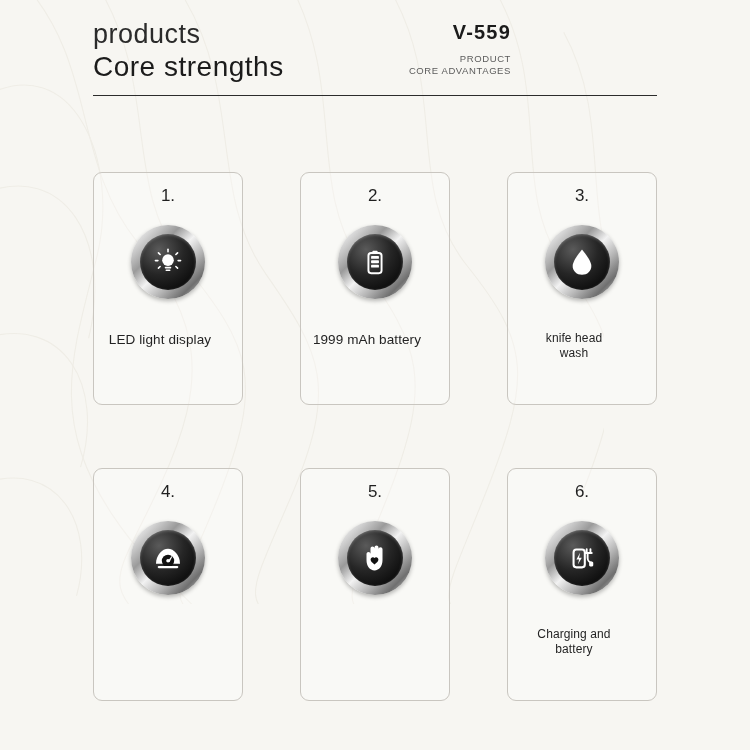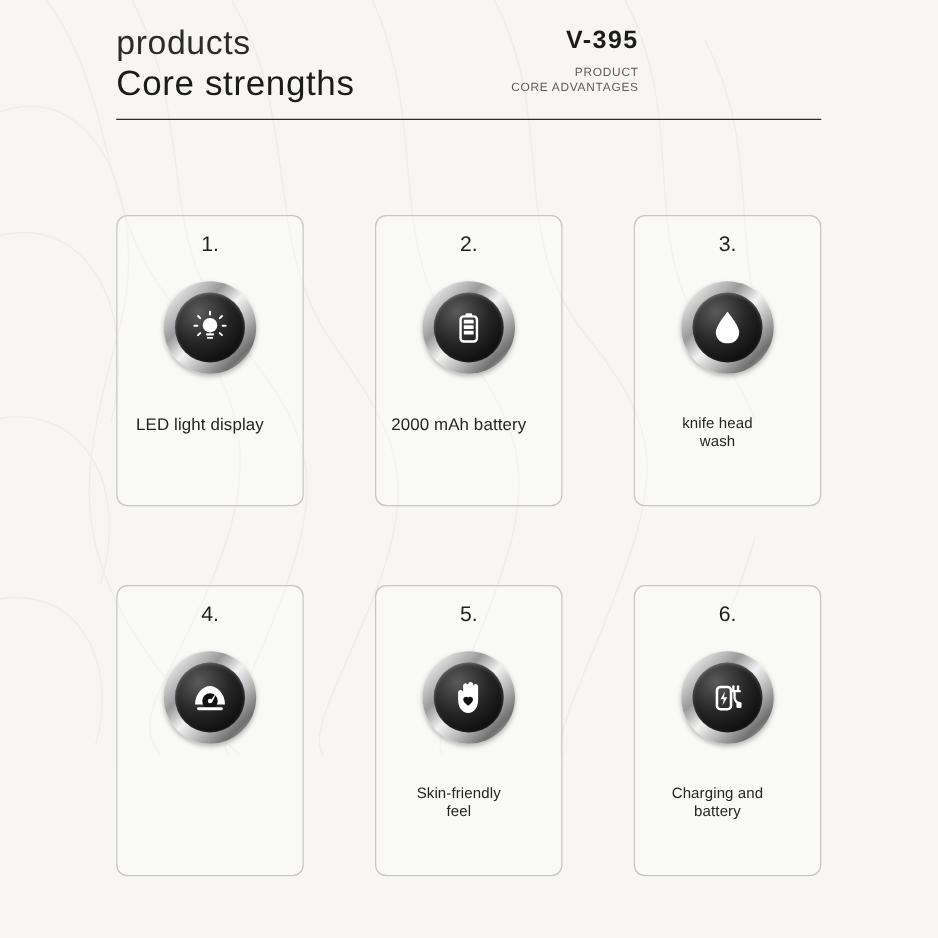--- a/index.html
+++ b/index.html
@@ -193,21 +193,21 @@
       <path d="M-20 600 C 70 570, 120 650, 95 740"></path>
     </g>
   </svg>
 
   <div class="header">
     <div class="header-left">
       <div class="title-line1">products</div>
       <div class="title-line2">Core strengths</div>
     </div>
     <div class="header-right">
-      <div class="model-code">V-395</div>
+      <div class="model-code">V-559</div>
       <div class="model-sub">
         <div>PRODUCT</div>
         <div>CORE ADVANTAGES</div>
       </div>
     </div>
   </div>
   <div class="header-rule"></div>
 
   <div class="grid">
 
@@ -244,21 +244,21 @@
             <svg width="28" height="28" viewBox="0 0 32 32">
               <rect x="13" y="3" width="6" height="2.6" rx="1" fill="#ffffff"></rect>
               <rect x="8.5" y="5.8" width="15" height="23" rx="3" fill="none" stroke="#ffffff" stroke-width="2.2"></rect>
               <rect x="11.5" y="9" width="9" height="3.4" rx="0.8" fill="#ffffff"></rect>
               <rect x="11.5" y="14" width="9" height="3.4" rx="0.8" fill="#ffffff"></rect>
               <rect x="11.5" y="19" width="9" height="3.4" rx="0.8" fill="#ffffff"></rect>
             </svg>
           </div>
         </div>
       </div>
-      <div class="card-label">2000 mAh battery</div>
+      <div class="card-label">1999 mAh battery</div>
     </div>
 
     <div class="card">
       <div class="card-number">3.</div>
       <div class="icon-wrap">
         <div class="metal-ring">
           <div class="metal-inner">
             <svg width="26" height="28" viewBox="0 0 26 30" fill="#ffffff">
               <path d="M13 1.5 C13 1.5 23 13.2 23 19.2 C23 24.8 18.6 28.6 13 28.6 C7.4 28.6 3 24.8 3 19.2 C3 13.2 13 1.5 13 1.5 Z"></path>
             </svg>
@@ -291,22 +291,20 @@
       <div class="icon-wrap">
         <div class="metal-ring">
           <div class="metal-inner">
             <svg width="28" height="30" viewBox="0 0 28 30">
               <path d="M5.5 11 C5.5 9.9 6.4 9 7.5 9 C8.6 9 9.5 9.9 9.5 11 L9.5 5.5 C9.5 4.4 10.4 3.5 11.5 3.5 C12.6 3.5 13.5 4.4 13.5 5.5 L13.5 4.6 C13.5 3.5 14.4 2.6 15.5 2.6 C16.6 2.6 17.5 3.5 17.5 4.6 L17.5 6.2 C17.5 5.1 18.4 4.2 19.5 4.2 C20.6 4.2 21.5 5.1 21.5 6.2 L21.5 17 C21.5 23 18.2 27.4 13.5 27.4 C8.8 27.4 5.5 23 5.5 17 Z" fill="#ffffff"></path>
               <path d="M13.5 21.5 C11 19.6 9.6 18.3 9.6 16.6 C9.6 15.3 10.6 14.3 11.9 14.3 C12.6 14.3 13.2 14.6 13.5 15.1 C13.8 14.6 14.4 14.3 15.1 14.3 C16.4 14.3 17.4 15.3 17.4 16.6 C17.4 18.3 16 19.6 13.5 21.5 Z" fill="#111111"></path>
             </svg>
           </div>
         </div>
       </div>
-      <div class="card-label small"><span style="white-space:pre-line">Skin-friendly
-feel</span></div>
     </div>
 
     <div class="card">
       <div class="card-number">6.</div>
       <div class="icon-wrap">
         <div class="metal-ring">
           <div class="metal-inner">
             <svg width="30" height="30" viewBox="0 0 32 32">
               <rect x="7" y="7" width="12" height="19" rx="3" fill="none" stroke="#ffffff" stroke-width="2.2"></rect>
               <path d="M14 10.5 L10 17.5 L12.9 17.5 L11.6 23 L15.8 15.8 L12.8 15.8 Z" fill="#ffffff"></path>

